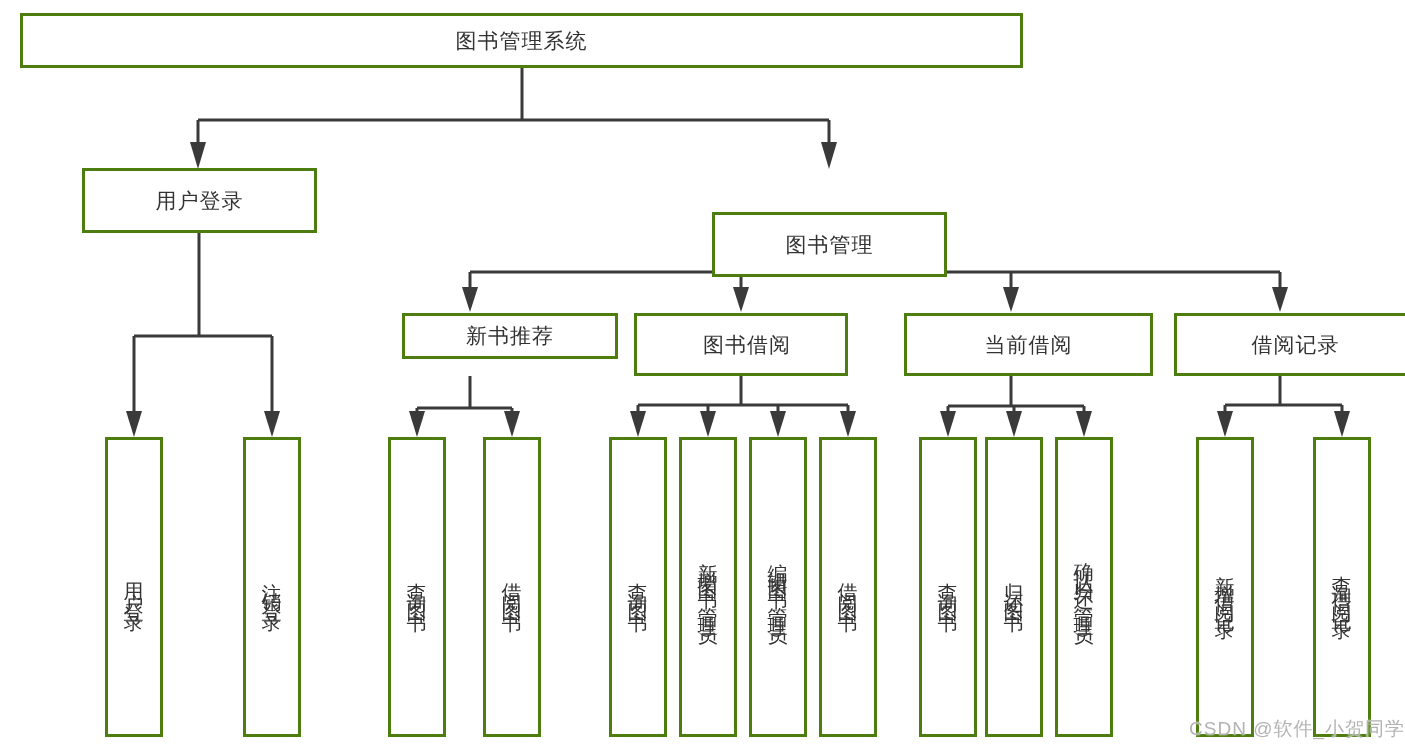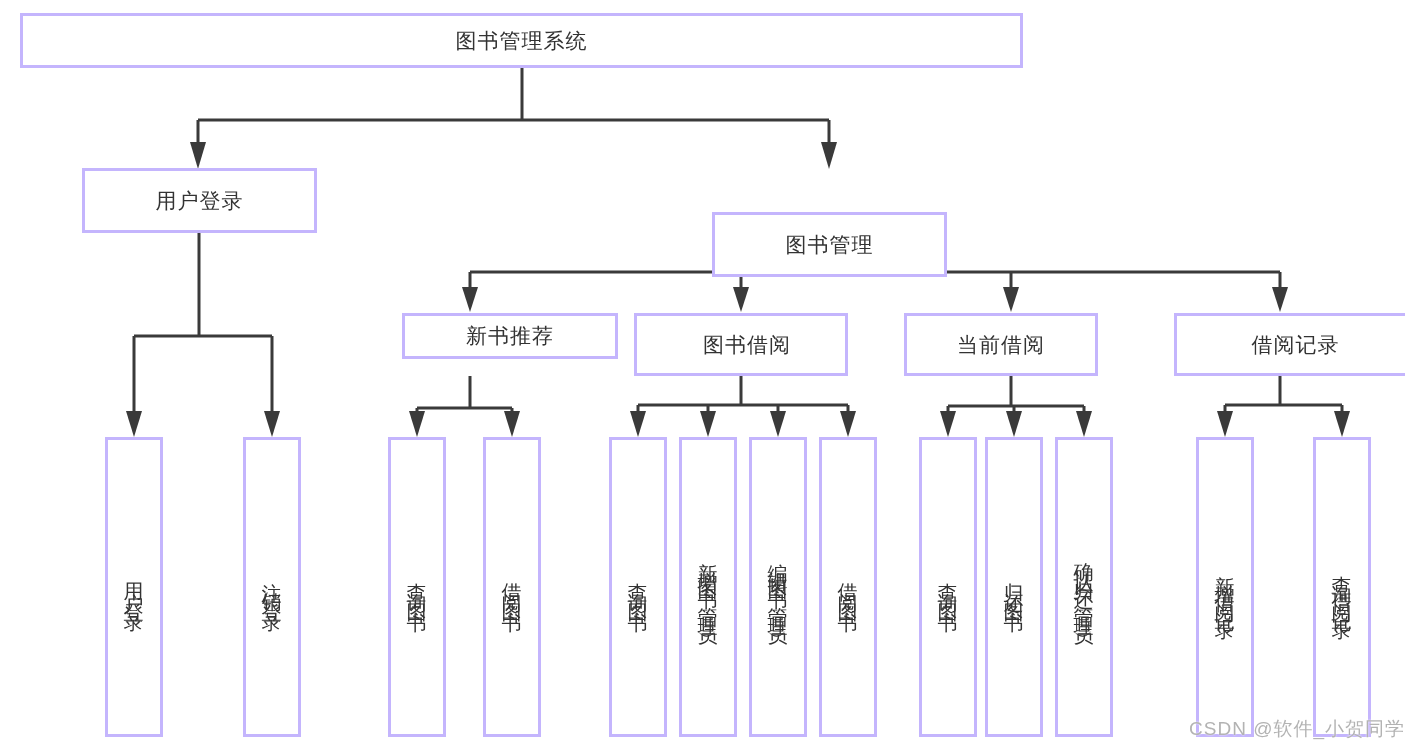--- a/index.html
+++ b/index.html
@@ -21,21 +21,21 @@
     left: 0;
     top: 0;
     width: 1405px;
     height: 747px;
     z-index: 1;
   }
   .node {
     position: absolute;
     box-sizing: border-box;
     background: #ffffff;
-    border: 3px solid #c4b5fd;
+    border: 3px solid #4d7c0f;
     display: flex;
     align-items: center;
     justify-content: center;
     z-index: 2;
     font-size: 21px;
     letter-spacing: 1px;
     color: #333333;
     white-space: nowrap;
   }
   .leaf {
@@ -128,21 +128,21 @@
     </g>
   </svg>
 
   <div class="node" style="left:20px; top:13px; width:1003px; height:55px;">图书管理系统</div>
 
   <div class="node" style="left:82px; top:168px; width:235px; height:65px;">用户登录</div>
   <div class="node" style="left:712px; top:168px; width:235px; height:65px;margin-top:44px;">图书管理</div>
 
   <div class="node" style="left:362px; top:313px; width:216px; height:46px;margin-left:40px;">新书推荐</div>
   <div class="node" style="left:634px; top:313px; width:214px; height:63px;padding-left:12px;">图书借阅</div>
-  <div class="node" style="left:904px; top:313px; width:194px; height:63px;">当前借阅</div>
+  <div class="node" style="left:904px; top:313px; width:249px; height:63px;">当前借阅</div>
   <div class="node" style="left:1174px; top:313px; width:243px; height:63px;">借阅记录</div>
 
   <div class="node leaf" style="left:105px; top:437px; width:58px; height:300px;">用户登录</div>
   <div class="node leaf" style="left:243px; top:437px; width:58px; height:300px;">注销登录</div>
 
   <div class="node leaf" style="left:388px; top:437px; width:58px; height:300px;">查询图书</div>
   <div class="node leaf" style="left:483px; top:437px; width:58px; height:300px;">借阅图书</div>
 
   <div class="node leaf" style="left:609px; top:437px; width:58px; height:300px;">查询图书</div>
   <div class="node leaf long" style="left:679px; top:437px; width:58px; height:300px;">新增图书（管理员）</div>

